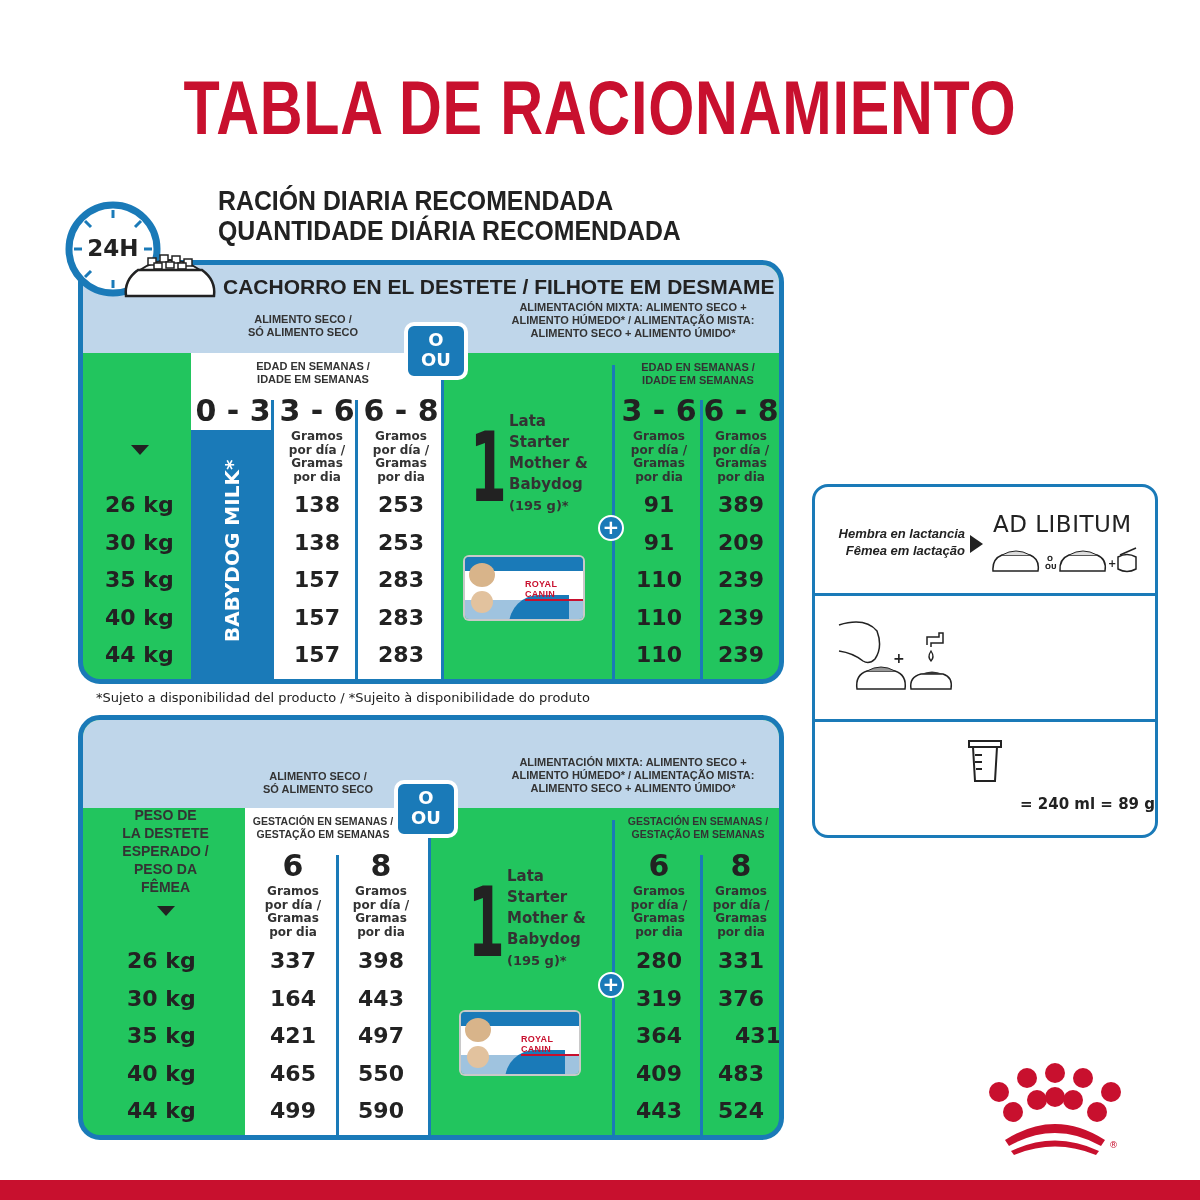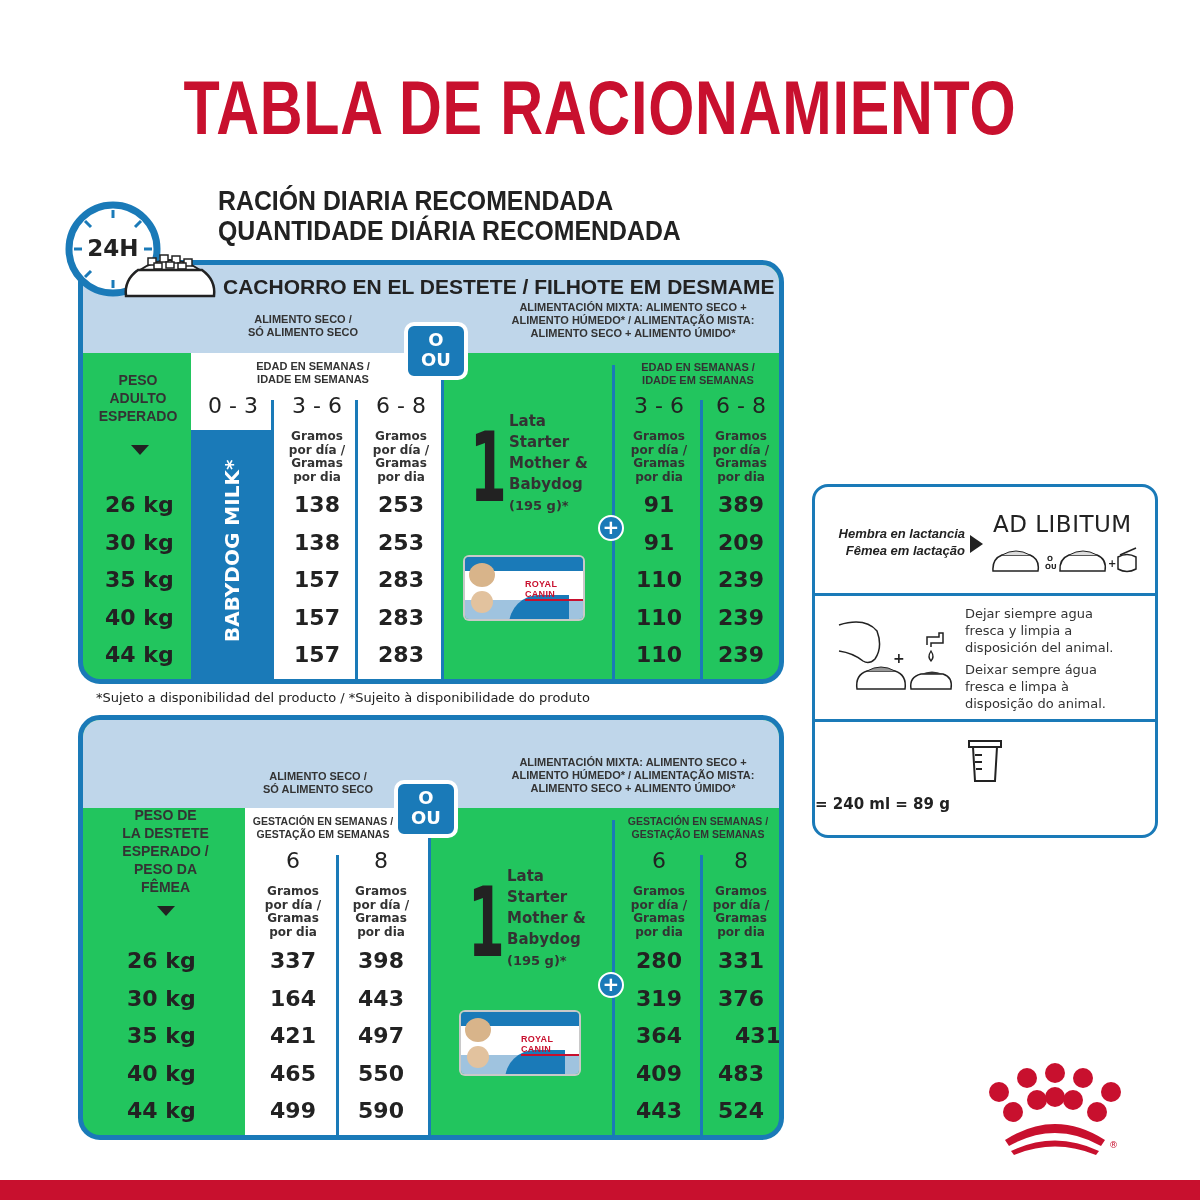--- a/index.html
+++ b/index.html
@@ -14,21 +14,21 @@
     font-size: 27px; color: #222; line-height: 30px; transform: scaleX(0.92); transform-origin: 0 0; }
 
   .panel { border: 5px solid #1a7ab8; border-radius: 22px; background: #22c55e; overflow: hidden; }
   .panel-head { background: #bfd6ea; }
   .sec-title { font-family: "Liberation Sans", sans-serif; font-weight: bold; font-size: 21px; color: #222;
     white-space: nowrap; }
   .small-caps { font-family: "Liberation Sans", sans-serif; font-weight: bold; font-size: 11px; line-height: 13px;
     color: #333; text-align: center; }
   .white-col { background: #ffffff; }
   .vline { width: 3px; background: #1a7ab8; }
-  .range { font-family: "DejaVu Sans", sans-serif; font-weight: normal; font-size: 22px; color: #222; text-align: center; }
+  .range { font-family: "DejaVu Sans", sans-serif; font-weight: bold; font-size: 30px; color: #222; text-align: center; }
   .gram { font-family: "DejaVu Sans", sans-serif; font-weight: bold; font-size: 12px; line-height: 13.5px;
     color: #333; text-align: center; }
   .num { font-family: "DejaVu Sans", sans-serif; font-weight: bold; font-size: 22px; color: #222; text-align: center;
     height: 37.5px; line-height: 37.5px; }
   .kg { font-family: "DejaVu Sans", sans-serif; font-weight: bold; font-size: 22px; color: #222;
     height: 37.5px; line-height: 37.5px; }
   .peso { font-family: "Liberation Sans", sans-serif; font-weight: bold; font-size: 14px; line-height: 18px;
     color: #333; text-align: center; }
   .tri { width: 0; height: 0; border-left: 9px solid transparent; border-right: 9px solid transparent;
     border-top: 10px solid #222; }
@@ -49,21 +49,21 @@
   .babymilk { background: #1a7ab8; }
   .babymilk-text { color: #fff; font-family: "DejaVu Sans", sans-serif; font-weight: bold; font-size: 20px;
     transform: rotate(-90deg); white-space: nowrap; transform-origin: center center; }
   .footnote { font-family: "DejaVu Sans", sans-serif; font-size: 13px; color: #222; }
 
   .side { border: 3px solid #1a7ab8; border-radius: 16px; background: #fff; overflow: hidden; }
   .side-hr { height: 3px; background: #1a7ab8; }
   .side-small { font-family: "Liberation Sans", sans-serif; font-weight: bold; font-size: 13px; line-height: 17px; color: #222; text-align: right; }
   .adlib { font-family: "DejaVu Sans", sans-serif; font-weight: normal; font-size: 23px; color: #222; letter-spacing: 0.5px; }
   .water-text { font-family: "DejaVu Sans", sans-serif; font-size: 13px; line-height: 17px; color: #333; }
-  .measure { font-family: "DejaVu Sans", sans-serif; font-weight: bold; font-size: 15px; color: #222; text-align: left; }
+  .measure { font-family: "DejaVu Sans", sans-serif; font-weight: bold; font-size: 15px; color: #222; text-align: right; }
   #bottom-bar { left: 0; top: 1180px; width: 1200px; height: 20px; background: #c8102e; }
 </style>
 </head>
 <body>
 
 <div id="main-title" class="abs">TABLA DE RACIONAMIENTO</div>
 <div class="abs subtitle" style="top:186px;">RACIÓN DIARIA RECOMENDADA</div>
 <div class="abs subtitle" style="top:216px;">QUANTIDADE DIÁRIA RECOMENDADA</div>
 
 <div class="abs panel" style="left:78px; top:260px; width:706px; height:424px;">
@@ -72,25 +72,20 @@
   <div class="abs small-caps" style="left:120px; top:48px; width:200px;">
     <div>ALIMENTO SECO /</div>
     <div>SÓ ALIMENTO SECO</div>
   </div>
   <div class="abs small-caps" style="left:400px; top:36px; width:300px;">
     <div>ALIMENTACIÓN MIXTA: ALIMENTO SECO +</div>
     <div>ALIMENTO HÚMEDO* / ALIMENTAÇÃO MISTA:</div>
     <div>ALIMENTO SECO + ALIMENTO ÚMIDO*</div>
   </div>
 
-  <div class="abs peso" style="left:0; top:106px; width:110px;">
-    <div>PESO</div>
-    <div>ADULTO</div>
-    <div>ESPERADO</div>
-  </div>
   <div class="abs tri" style="left:48px; top:180px;"></div>
 
   <div class="abs white-col" style="left:108px; top:88px; width:252px; height:330px;"></div>
   <div class="abs small-caps" style="left:130px; top:95px; width:200px;">
     <div>EDAD EN SEMANAS /</div>
     <div>IDADE EM SEMANAS</div>
   </div>
   <div class="abs range" style="left:110px; top:128px; width:80px;">0 - 3</div>
   <div class="abs range" style="left:194px; top:128px; width:80px;">3 - 6</div>
   <div class="abs range" style="left:278px; top:128px; width:80px;">6 - 8</div>
@@ -380,30 +375,20 @@
     <svg width="120" height="80" viewBox="0 0 120 80">
       <path d="M4 8 Q30 0 42 14 Q48 30 40 42 Q34 48 28 44 Q18 36 4 34" fill="none" stroke="#222" stroke-width="1.5"></path>
       <text x="58" y="46" font-size="14" font-weight="bold" font-family="DejaVu Sans, sans-serif" fill="#222">+</text>
       <path d="M22 72 Q20 58 32 54 L60 54 Q72 58 70 72 Z" fill="#fff" stroke="#222" stroke-width="1.5"></path>
       <path d="M32 54 Q46 46 60 54" fill="#999" stroke="#222" stroke-width="1"></path>
       <path d="M76 72 Q74 60 86 57 L108 57 Q118 60 116 72 Z" fill="#fff" stroke="#222" stroke-width="1.5"></path>
       <path d="M86 57 Q97 52 108 57" fill="#333"></path>
       <path d="M92 28 L92 20 L104 20 L104 16 L108 16 L108 26 L96 26 L96 30" fill="none" stroke="#222" stroke-width="1.5"></path>
       <path d="M96 34 Q92 40 96 44 Q100 40 96 34 Z" fill="#fff" stroke="#222" stroke-width="1.3"></path>
     </svg>
-  </div>
-  <div class="abs water-text" style="left:150px; top:118px;">
-    <div>Dejar siempre agua</div>
-    <div>fresca y limpia a</div>
-    <div>disposición del animal.</div>
-  </div>
-  <div class="abs water-text" style="left:150px; top:174px;">
-    <div>Deixar sempre água</div>
-    <div>fresca e limpa à</div>
-    <div>disposição do animal.</div>
   </div>
   <div class="abs side-hr" style="left:0; top:232px; width:340px;"></div>
 
   <div class="abs" style="left:152px; top:252px; width:36px; height:44px;">
     <svg width="36" height="44" viewBox="0 0 36 44">
       <path d="M2 2 L34 2 L34 8 L30 8 L28 42 L8 42 L6 8 L2 8 Z" fill="#fff" stroke="#222" stroke-width="2"></path>
       <line x1="6" y1="8" x2="30" y2="8" stroke="#222" stroke-width="2"></line>
       <line x1="8" y1="16" x2="15" y2="16" stroke="#222" stroke-width="2"></line>
       <line x1="8" y1="23" x2="15" y2="23" stroke="#222" stroke-width="2"></line>
       <line x1="9" y1="30" x2="15" y2="30" stroke="#222" stroke-width="2"></line>

